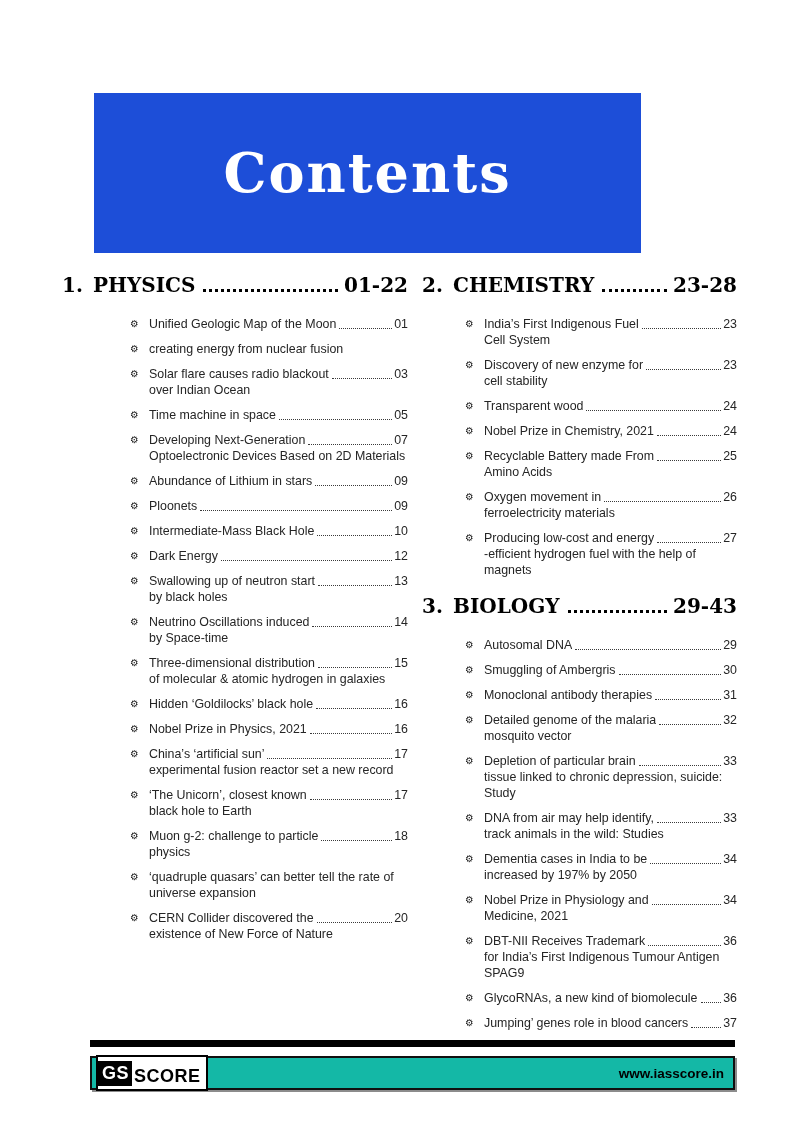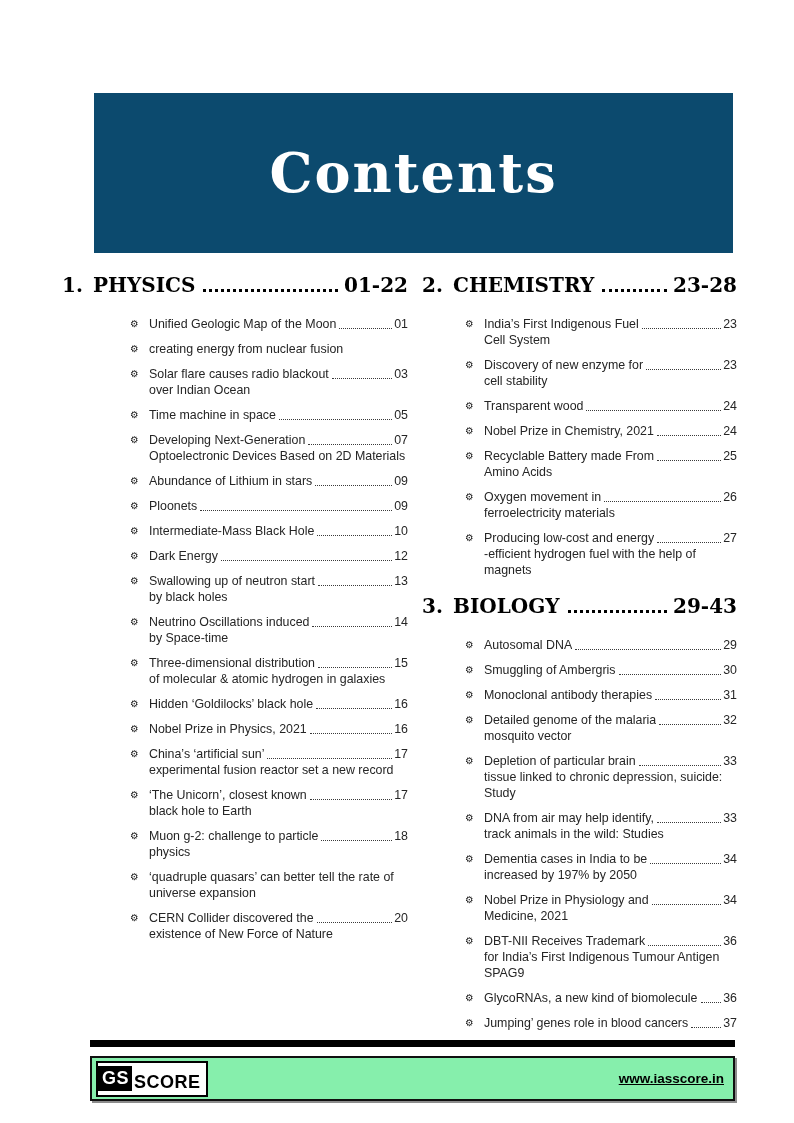--- a/index.html
+++ b/index.html
@@ -4,22 +4,22 @@
 <style>
   html,body { margin:0; padding:0; background:#e8e8e8; }
   .page {
     position:relative; width:794px; height:1123px; margin:0 auto;
     background:#ffffff; overflow:hidden;
     font-family:"Liberation Sans", sans-serif; color:#1e1e1e;
   }
 
   
   .banner {
-    position:absolute; left:94px; top:93px; width:639px; height:160px;
-    background:#0c4a6e; display:flex; align-items:center; justify-content:center;
+    position:absolute; left:94px; top:93px; width:547px; height:160px;
+    background:#1d4ed8; display:flex; align-items:center; justify-content:center;
   }
   .banner-title {
     font-family:"DejaVu Serif", serif; font-weight:bold;
     font-size:54px; color:#fff; letter-spacing:2px;
   }
 
   
   .col { position:absolute; top:273px; }
   .col-left  { left:62px;  width:346px; }
   .col-right { left:422px; width:315px; }
@@ -53,33 +53,33 @@
     border-bottom:1.8px dotted #3a3a3a; margin:0 2px 3px 3px;
   }
   .pg { flex:none; }
   .rest { }
 
   
   .footer-topbar {
     position:absolute; left:90px; top:1040px; width:645px; height:7px; background:#000;
   }
   .footer-strip {
-    position:absolute; left:90px; top:1056px; width:645px; height:45px;
+    position:absolute; left:90px; top:1056px; width:645px; height:34px;
     box-sizing:border-box; border:2px solid #101010;
     box-shadow:2px 2px 0 rgba(0,0,0,0.45);
-    background:#86efac; display:flex; align-items:center; justify-content:space-between;
+    background:#14b8a6; display:flex; align-items:center; justify-content:space-between;
     padding:0 9px 0 4px;
   }
   .logo {
     display:inline-flex; align-items:center; border:2px solid #000; background:#fff;
     font-weight:bold; font-size:18px; letter-spacing:0.5px; line-height:1;
   }
   .logo-gs { background:#000; color:#fff; padding:3px 3px 4px 4px; }
   .logo-score { color:#000; padding:3px 5px 4px 2px;margin-top:7px; }
-  .website { font-weight:bold; font-size:13.5px; color:#000;text-decoration:underline; }
+  .website { font-weight:bold; font-size:13.5px; color:#000; }
 </style>
 </head>
 <body>
 
 <div class="page">
 
   <div class="banner">
     <div class="banner-title">Contents</div>
   </div>
 

